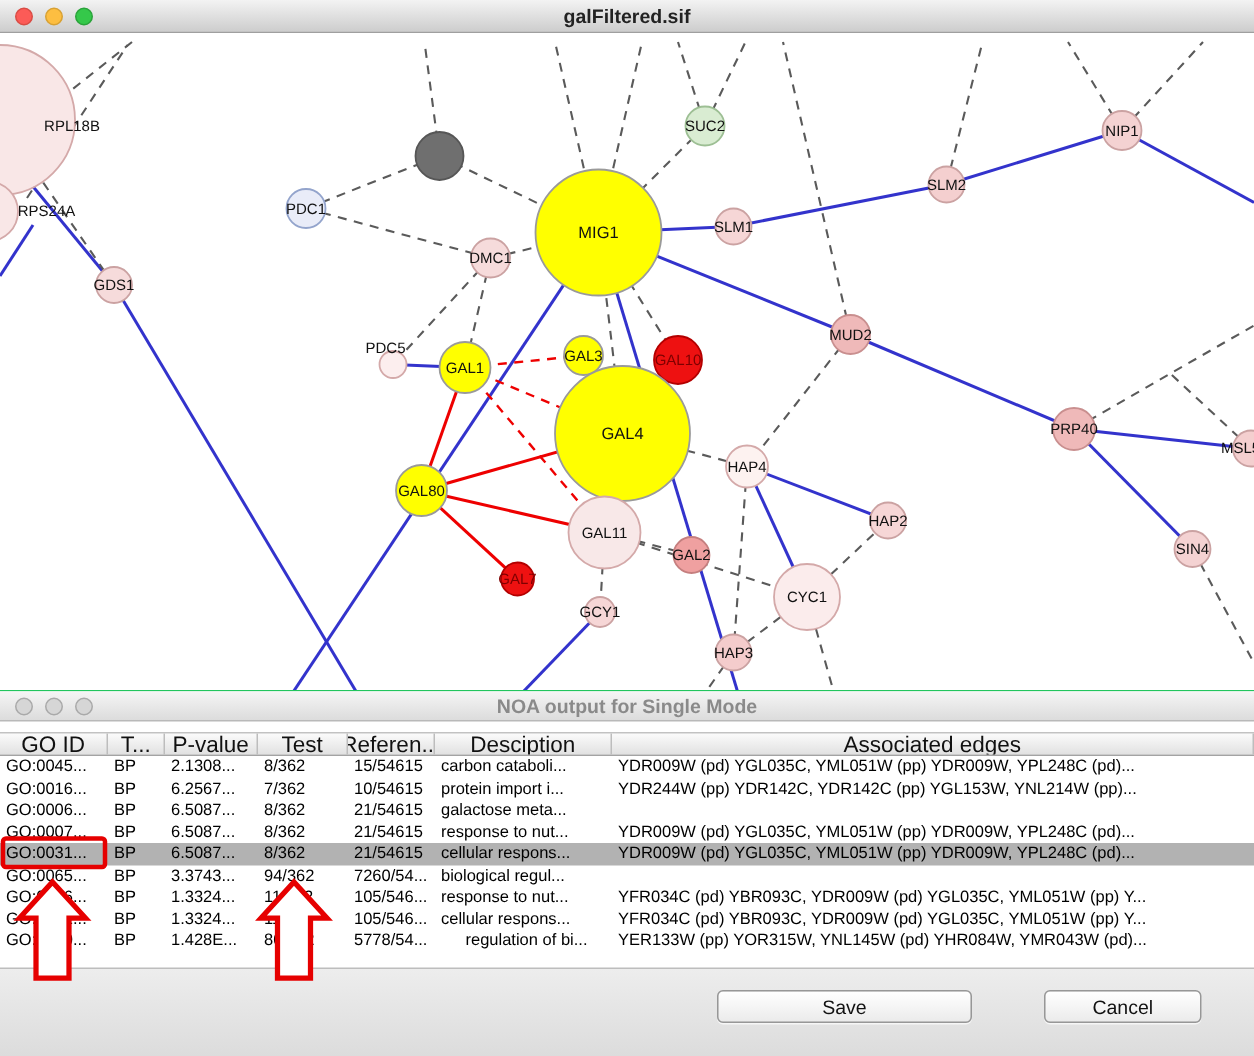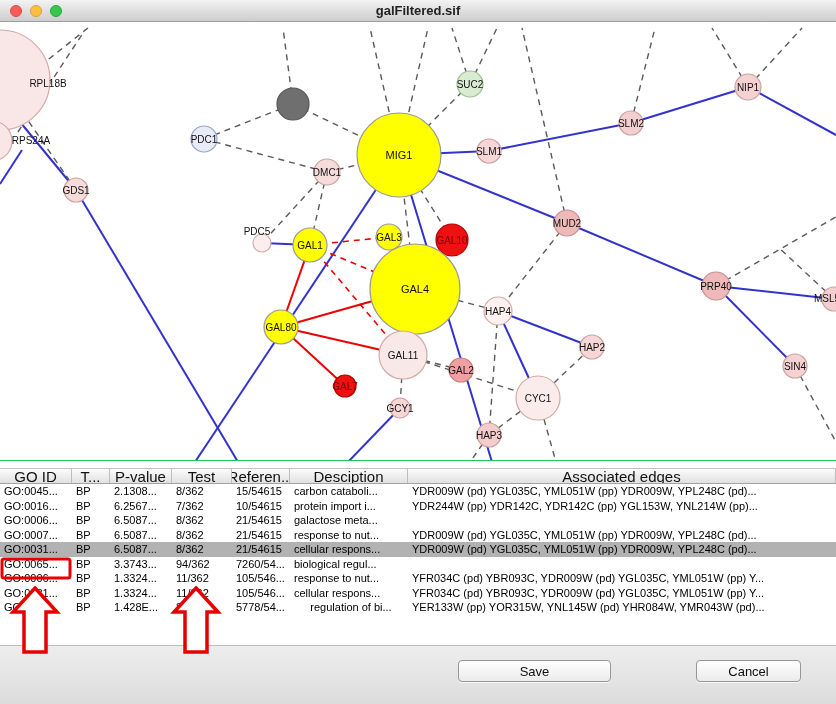--- a/index.html
+++ b/index.html
@@ -53,21 +53,21 @@
     border-top:1px solid #bdbdbd;box-sizing:border-box;
   }
   .btn{
     position:absolute;height:22px;box-sizing:border-box;
     border:1px solid #979797;border-radius:4px;
     background:linear-gradient(#ffffff,#ebebeb);
     font-family:"Liberation Sans",sans-serif;font-size:13px;color:#111;
     text-align:center;line-height:19px;padding:0;
     box-shadow:0 1px 0 rgba(255,255,255,.7);
   }
-  .btn.save{left:458px;top:199px;width:153px;}
+  .btn.save{left:478px;top:199px;width:170px;}
   .btn.cancel{left:696px;top:199px;width:105px;}
   
   #annot{position:absolute;left:0;top:0;width:836px;height:704px;pointer-events:none;z-index:30;}
 </style>
 </head>
 <body>
 
 <div class="window-top">
   <div class="titlebar active">
     <div class="lights">
@@ -193,20 +193,28 @@
       <circle cx="592" cy="325" r="12" fill="#f6d6d6" stroke="#cba2a2" stroke-width="1.2"></circle>
       <text x="592" y="328.5" text-anchor="middle" font-size="10" fill="#111" font-family="&quot;Liberation Sans&quot;, sans-serif">HAP2</text>
       <circle cx="489" cy="413" r="12" fill="#f4cccc" stroke="#cba2a2" stroke-width="1.2"></circle>
       <text x="489" y="416.5" text-anchor="middle" font-size="10" fill="#111" font-family="&quot;Liberation Sans&quot;, sans-serif">HAP3</text>
       <circle cx="538" cy="376" r="22" fill="#fbecec" stroke="#d4a9a9" stroke-width="1.2"></circle>
       <text x="538" y="379.5" text-anchor="middle" font-size="10" fill="#111" font-family="&quot;Liberation Sans&quot;, sans-serif">CYC1</text>
     </svg>
 </div>
 
 <div class="window-bottom">
+  <div class="titlebar inactive">
+    <div class="lights">
+      <span class="light gray"></span>
+      <span class="light gray"></span>
+      <span class="light gray"></span>
+    </div>
+    <span>NOA output for Single Mode</span>
+  </div>
 
   <div class="table-wrap">
     <div class="thead" id="thead">
         <div class="th" style="width: 72px;">GO ID</div>
         <div class="th" style="width: 38px;">T...</div>
         <div class="th" style="width: 62px;">P-value</div>
         <div class="th" style="width: 60px;">Test</div>
         <div class="th" style="width: 58px;">Referen...</div>
         <div class="th" style="width: 118px;">Desciption</div>
         <div class="th" style="width: 428px;">Associated edges</div>

